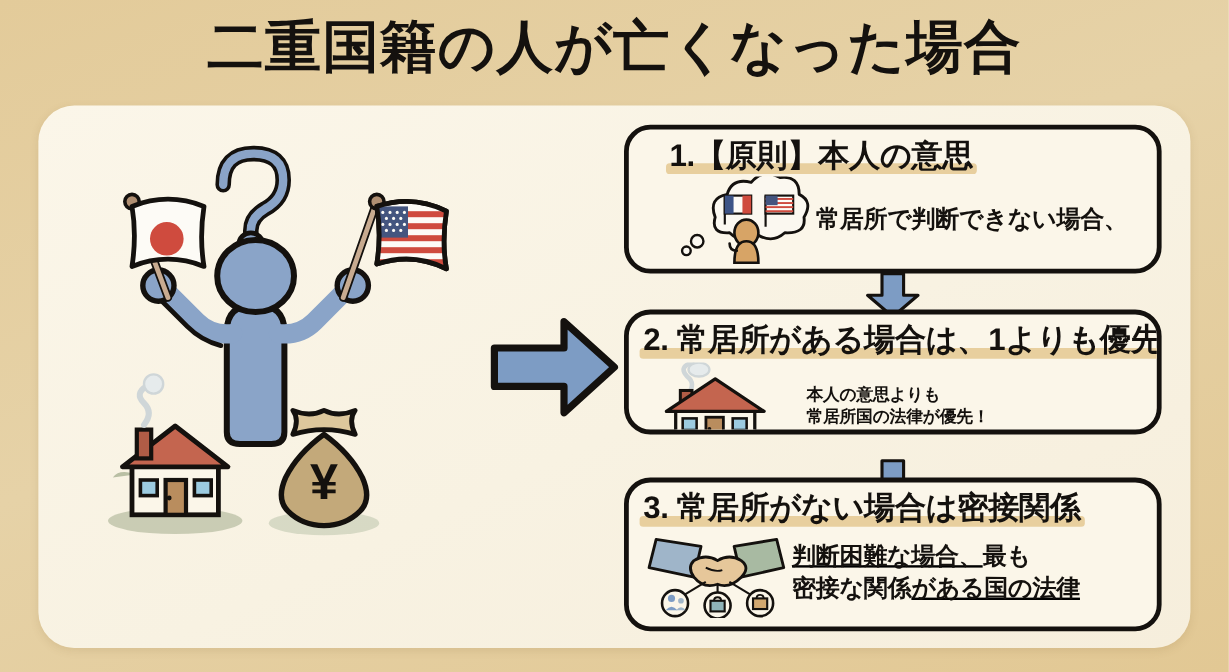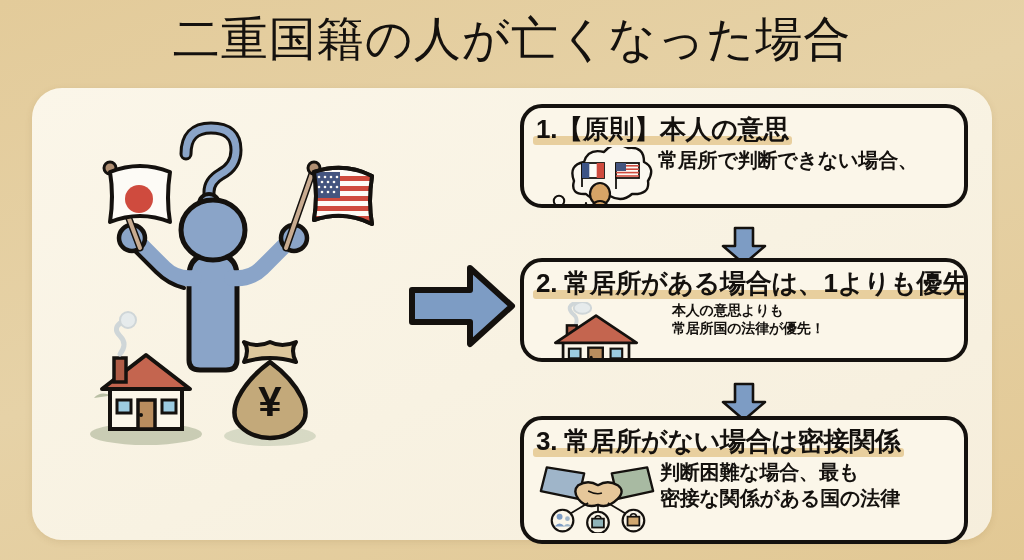--- a/index.html
+++ b/index.html
@@ -20,21 +20,21 @@
     position: absolute;
     left: 0;
     top: 14px;
     width: 1024px;
     text-align: center;
     z-index: 6;
   }
   .title-text {
     display: inline-block;
     font-size: 47px;
-    font-weight: 400;
+    font-weight: 700;
     letter-spacing: 1px;
     color: #14110e;
     line-height: 1.08;
     white-space: nowrap;
   }
 
   
   .panel {
     position: absolute;
     left: 32px;
@@ -87,23 +87,23 @@
   .step-box {
     position: absolute;
     left: 8px;
     width: 448px;
     border: 4px solid #14110e;
     border-radius: 22px;
     background: #fbf6e9;
     box-sizing: border-box;
     overflow: hidden;
   }
-  .step-1 { top: 4px;   height: 104px; }
+  .step-1 { top: 4px;   height: 124px; padding-left: 22px; }
   .step-2 { top: 158px; height: 104px; }
-  .step-3 { top: 316px; height: 128px; }
+  .step-3 { top: 298px; height: 128px; text-decoration: underline; }
 
   .step-head {
     position: relative;
     margin: 6px 0 0 12px;
     display: inline-block;
     font-size: 26px;
     font-weight: 700;
     color: #14110e;
     white-space: nowrap;
     line-height: 1.22;
@@ -116,20 +116,21 @@
     bottom: 1px;
     height: 9px;
     background: #e8cf9e;
     border-radius: 3px;
     z-index: -1;
   }
   .step-head-wrap { position: relative; z-index: 1; }
 
   .step-body {
     display: flex;
+    align-items: center;
     margin-top: 1px;
   }
   .step-icon {
     flex: 0 0 auto;
     width: 130px;
     height: 74px;
     margin-left: 8px;
     display: flex;
     align-items: center;
     justify-content: center;

